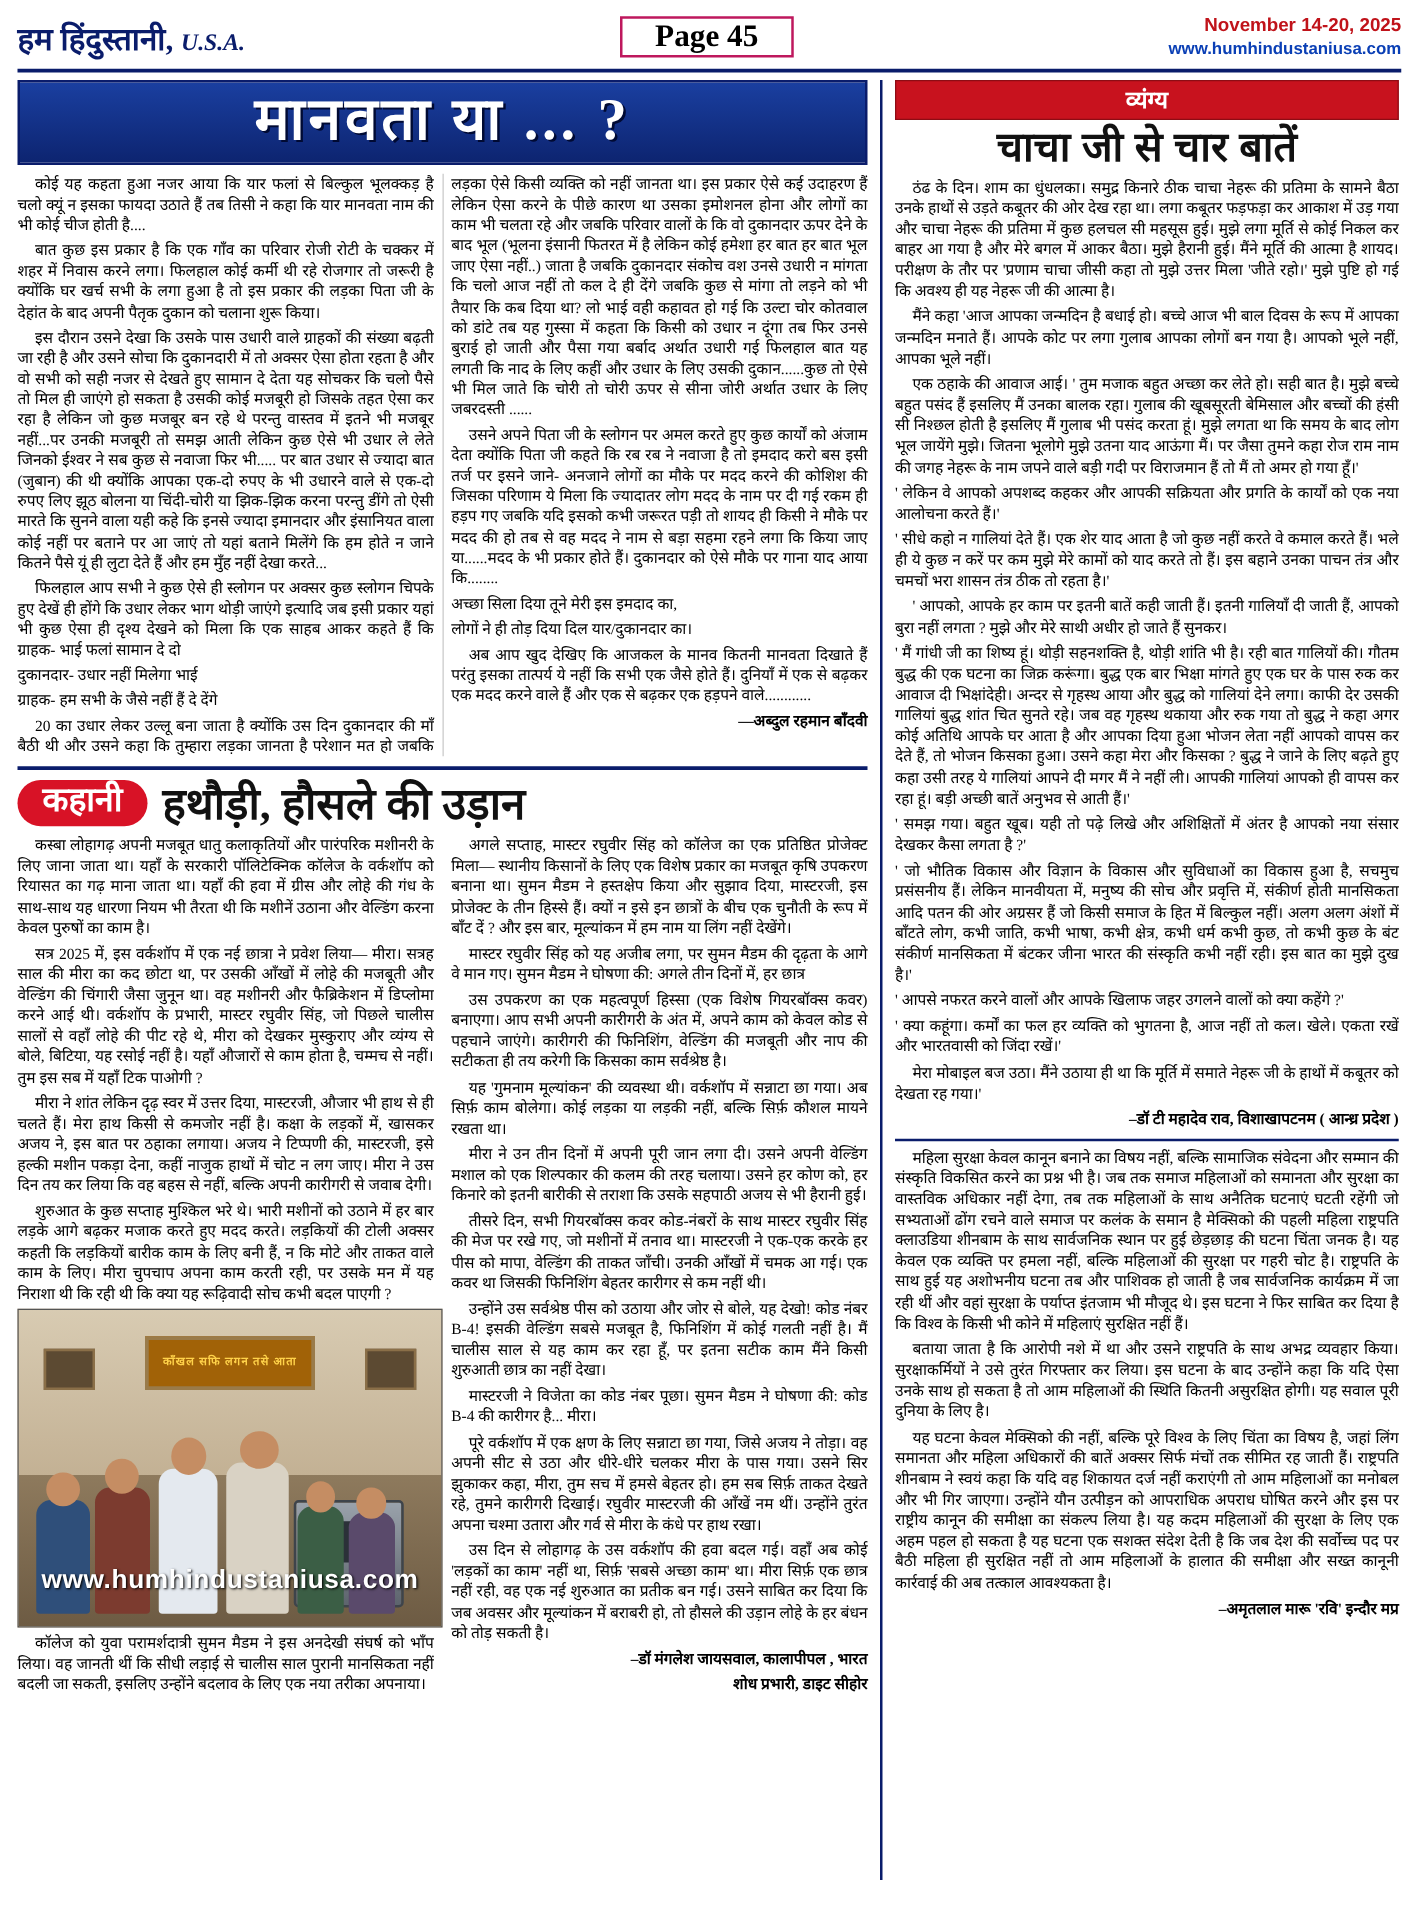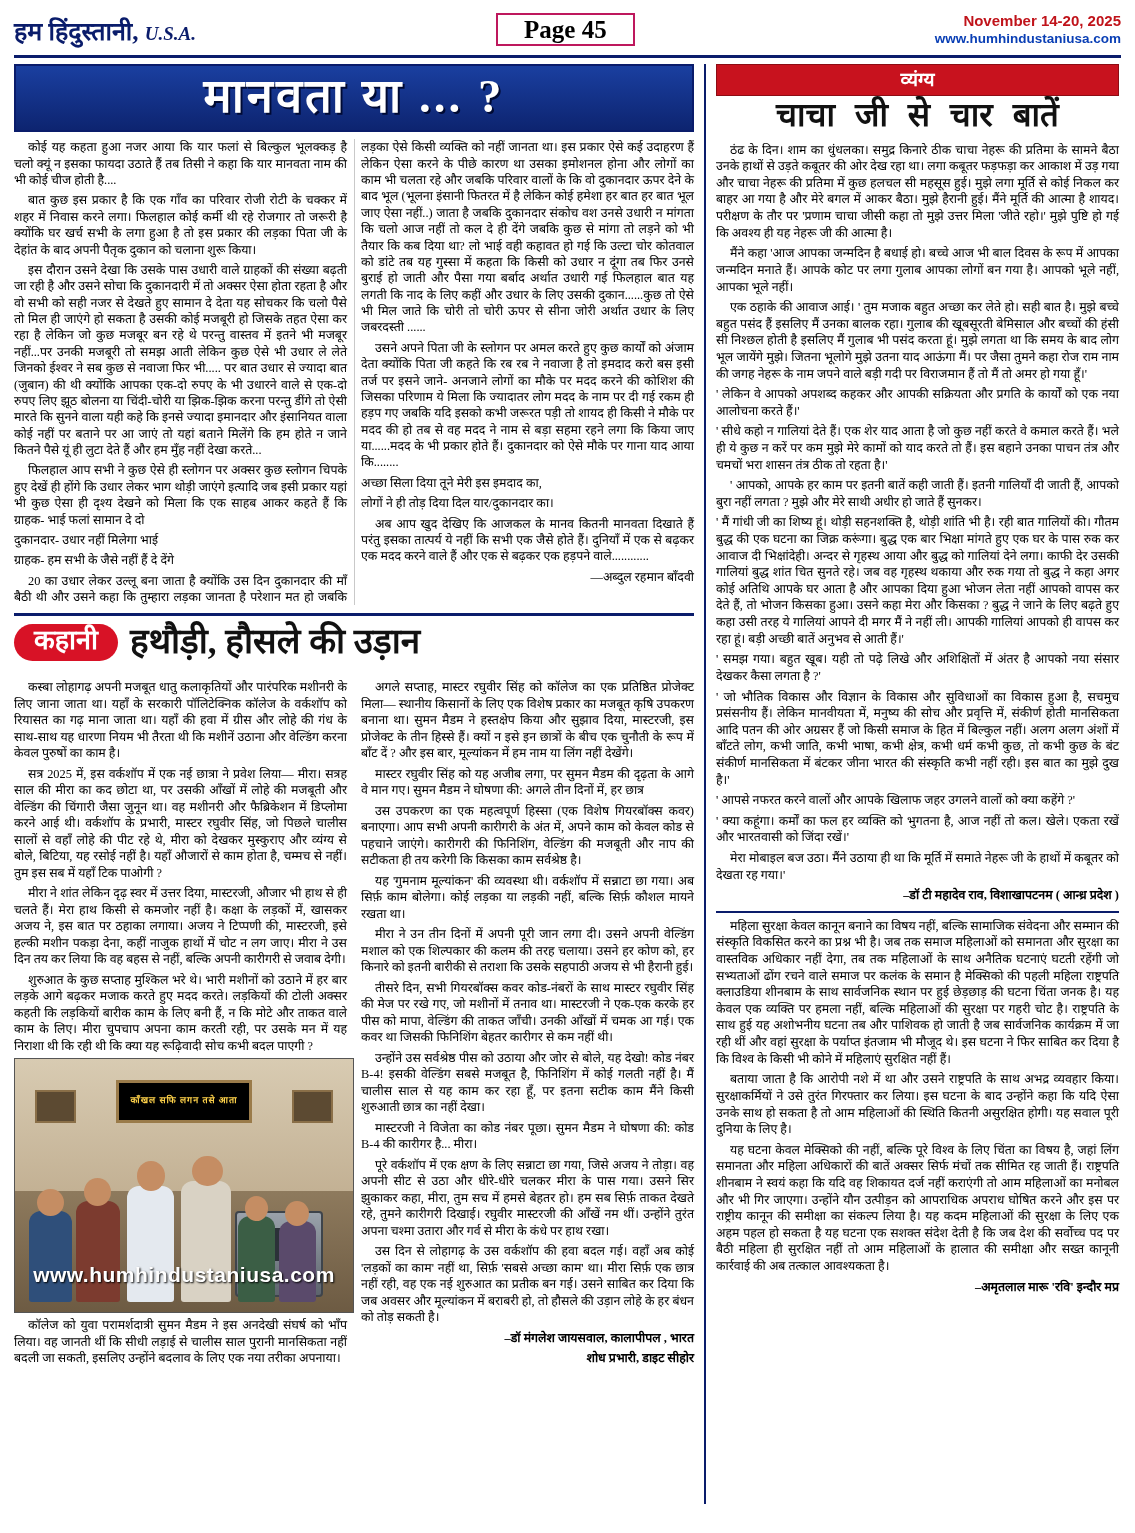--- a/index.html
+++ b/index.html
@@ -105,30 +105,30 @@
   .two-col {
     column-count: 2;
     column-gap: 14px;
     column-rule: 1px solid #c9c9c9;
     font-size: 12.4px;
     line-height: 1.32;
     text-align: justify;
   }
   .two-col p { margin: 0 0 4px 0; text-indent: 14px; }
   .two-col p.noind { text-indent: 0; }
-  .two-col p.byline { text-align: right; font-weight: normal; text-indent:0; margin-top:4px;}
+  .two-col p.byline { text-align: right; font-weight: bold; text-indent:0; margin-top:4px;}
 
   .rule-thick { border-top: 3px solid #0a1c6b; margin: 8px 0 8px 0; }
 
   
   .story-head {
     display: flex;
-    align-items: flex-start;
+    align-items: flex-end;
     gap: 12px;
-    margin-bottom: 18px;
+    margin-bottom: 7px;
   }
   .kahani-badge {
     background: #d81226;
     color: #fff;
     font-family: "Liberation Serif", serif;
     font-weight: bold;
     font-size: 27px;
     padding: 3px 20px 7px 20px;
     border-radius: 26px;
     line-height: 1;
@@ -162,21 +162,21 @@
     position: relative;
     overflow: hidden;
     border: 1px solid #555;
     background: #cbb89a;
   }
   .photo-sky { position:absolute; inset:0; background:linear-gradient(#cdbb9c,#b9a587); }
   .ph-wall { position:absolute; left:0; top:0; width:100%; height:52%; background:linear-gradient(#d8cbb2,#c3b194); }
   .ph-floor { position:absolute; left:0; bottom:0; width:100%; height:48%; background:linear-gradient(#8e7a5d,#6d5b43); }
   .ph-board {
     position:absolute; left:30%; top:8%; width:40%; height:17%;
-    background:#000000; border:3px solid #9a7b4a;
+    background:#a16207; border:3px solid #9a7b4a;
     color:#ffd24a; font-size:9px; font-weight:bold;
     display:flex; align-items:center; justify-content:center;
     font-family:"Liberation Serif", serif; letter-spacing:1px;
   }
   .ph-pic { position:absolute; background:#5c4a32; border:2px solid #8a6f48; }
   .ph-person { position:absolute; bottom:4%; border-radius:12px 12px 3px 3px; }
   .ph-head { position:absolute; border-radius:50%; background:#c58d63; }
   .ph-machine {
     position:absolute; right:9%; bottom:6%; width:26%; height:34%;
     background:linear-gradient(#9aa2ab,#5d646d); border:2px solid #3e444b; border-radius:4px;
@@ -204,21 +204,21 @@
     border: 1px solid #8d0c14;
     text-align:center;
     color:#fff;
     font-family:"Liberation Serif", serif;
     font-weight:bold;
     font-size:19px;
     padding:1px 0 3px 0;
     margin-bottom:4px;
   }
   .r-title {
-    font-family:Liberation Mono, monospace;
+    font-family:Liberation Sans, sans-serif;
     font-weight:bold;
     font-size:33px;
     text-align:center;
     line-height:1.08;
     margin:0 0 6px 0;
     color:#111;
   }
   .r-title2 {
     font-family:"Liberation Serif", serif;
     font-weight:bold;

